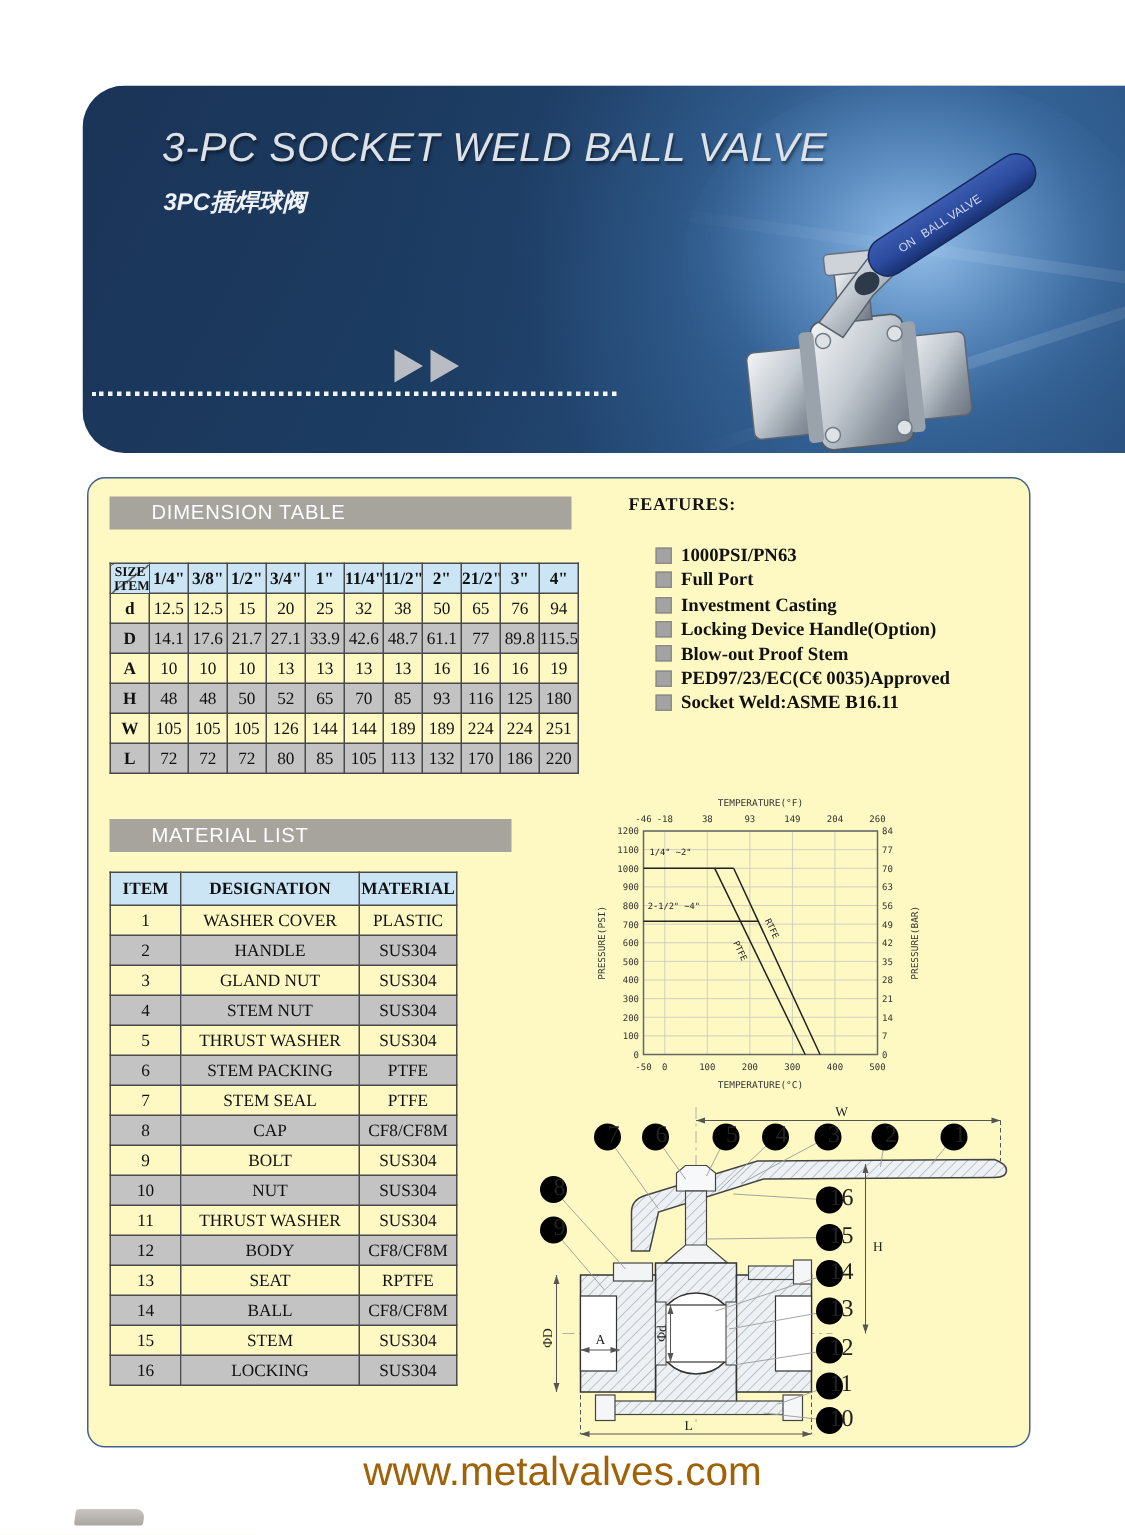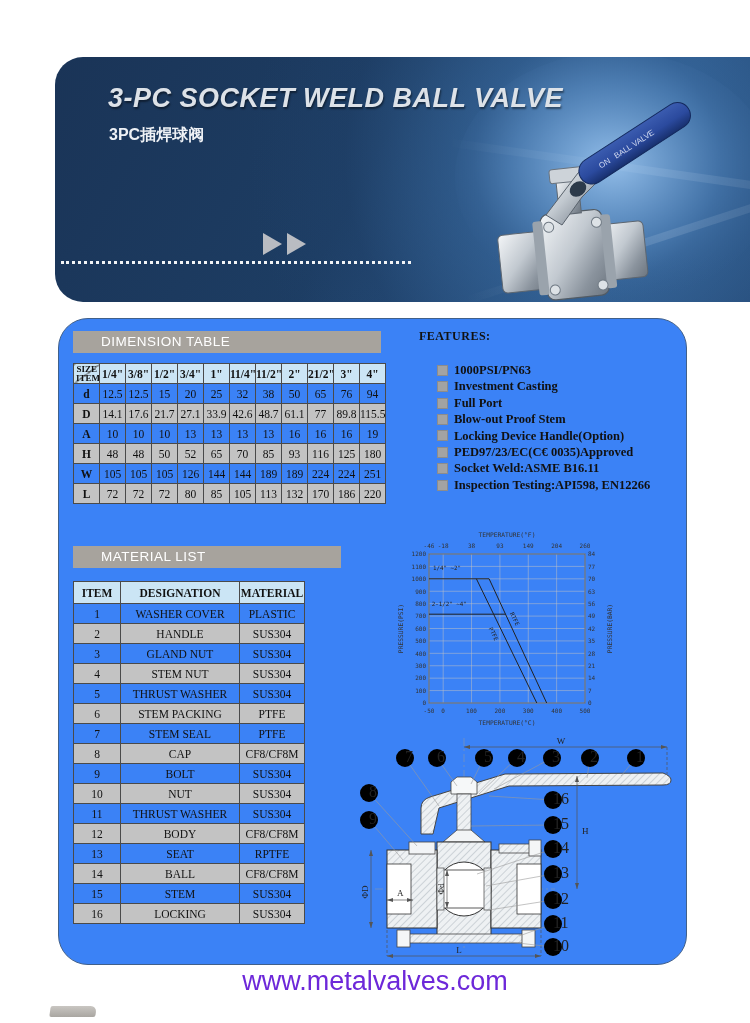--- a/index.html
+++ b/index.html
@@ -8,45 +8,45 @@
 
   
   .header{position:absolute;left:55px;top:57px;width:695px;height:245px;
     border-radius:28px 0 0 28px;overflow:hidden;
     background:
       radial-gradient(circle at 78% 42%, rgba(120,175,230,.75) 0%, rgba(60,110,165,.55) 22%, rgba(35,70,115,.25) 45%, rgba(0,0,0,0) 62%),
       linear-gradient(118deg,#1a3457 0%, #1d3d63 45%, #2a5585 78%, #274e7b 100%);}
   .header .ray{position:absolute;width:420px;height:8px;left:390px;top:110px;
     background:linear-gradient(90deg,rgba(255,255,255,0),rgba(255,255,255,.18),rgba(255,255,255,0));
     transform-origin:100% 50%;}
-  .hdr-title{position:absolute;left:53px;top:26px;font-size:27px;font-weight:bold;font-style:italic;
+  .hdr-title{position:absolute;left:53px;top:26px;font-size:27px;font-weight:normal;font-style:italic;
     color:#dde2e8;letter-spacing:.5px;text-shadow:1px 2px 2px rgba(0,0,0,.45);white-space:nowrap;}
-  .hdr-sub{position:absolute;left:54px;top:68px;font-size:16px;font-weight:bold;color:#eef1f5;}
+  .hdr-sub{position:absolute;left:54px;top:68px;font-size:16px;font-weight:bold;color:#eef1f5;font-style:italic;}
   .hdr-model{position:absolute;left:50px;top:148px;font-family:"Liberation Serif",serif;
     font-size:52px;font-weight:bold;color:#fff;letter-spacing:2px;}
   .arrows{position:absolute;left:208px;top:176px;}
   .arrows span{display:inline-block;width:0;height:0;border-top:11px solid transparent;
     border-bottom:11px solid transparent;border-left:19px solid #b9bcc2;margin-right:5px;}
   .dotline{position:absolute;left:6px;top:204px;width:350px;border-top:3px dotted #f2f4f6;}
 
   
   .photo{position:absolute;right:0;top:0;width:300px;height:245px;}
 
   
-  .panel{position:absolute;left:58px;top:318px;width:627px;height:645px;background:#3b82f6;
-    border:1px solid #41608a;border-radius:30px;}
+  .panel{position:absolute;left:58px;top:318px;width:627px;height:645px;background:#fef9c3;
+    border:1px solid #41608a;border-radius:12px;}
 
   .secbar{position:absolute;height:22px;background:#a7a39d;color:#ffffff;font-size:13.5px;
     letter-spacing:.5px;line-height:22px;padding-left:28px;box-sizing:border-box;}
   .bar-dim{left:14px;top:12px;width:308px;}
   .bar-mat{left:14px;top:227px;width:268px;}
 
   table{border-collapse:collapse;table-layout:fixed;font-family:"Liberation Serif",serif;color:#111;}
   td,th{border:1px solid #4a4a4a;text-align:center;padding:0;overflow:hidden;white-space:nowrap;}
-  .dimtable{position:absolute;left:14px;top:44px;width:313px;font-size:11.5px;}
+  .dimtable{position:absolute;left:14px;top:56px;width:313px;font-size:11.5px;}
   .dimtable th,.dimtable td{height:19px;}
   .dimtable .hdr{background:#cbe5f5;font-weight:bold;}
   .dimtable td.item{font-weight:bold;width:40px;}
   .gray{background:#c3c3c3;}
   .corner{position:relative;background:#cbe5f5 linear-gradient(to bottom right,
       rgba(0,0,0,0) 48.5%, #4a4a4a 48.5%, #4a4a4a 51.5%, rgba(0,0,0,0) 51.5%);
       font-size:9px;font-weight:bold;}
   .corner .c-top{position:absolute;top:0;right:2px;}
   .corner .c-bot{position:absolute;bottom:0;left:2px;}
 
@@ -68,21 +68,21 @@
   .chart text{font-family:"DejaVu Sans Mono",monospace;fill:#333;}
   .chart .tk{font-size:6px;} .chart .tt{font-size:6.3px;} .chart .an{font-size:5.8px;fill:#222;}
   .diagram{position:absolute;left:300px;top:415px;width:327px;height:228px;}
   .diagram text{font-family:"Liberation Serif",serif;fill:#222;}
   .leader{stroke:#9a9a9a;stroke-width:.6;fill:none;}
   .dimln{stroke:#555;stroke-width:.7;fill:none;}
   .dimtxt{font-size:9px;}
 
   
   .footer{position:absolute;left:0;top:966px;width:750px;text-align:center;
-    font-size:27px;color:#6d28d9;}
+    font-size:27px;color:#a16207;}
   .corner-wedge{position:absolute;left:50px;top:1006px;width:46px;height:11px;
     background:linear-gradient(#c9c6c2,#a9a6a1);border-radius:2px 6px 2px 2px;transform:skewX(-8deg);}
 </style>
 </head>
 <body>
 
 <div class="page">
 
   <div class="header">
     <div class="ray" style="transform:rotate(-18deg)"></div>
@@ -252,45 +252,41 @@
 
     <div class="features">
       <h3>FEATURES:</h3>
       <ul>
           <li>
             <span class="sq"></span>
             <span>1000PSI/PN63</span>
           </li>
           <li>
             <span class="sq"></span>
+            <span>Full  Port</span>
+          </li>
+          <li>
+            <span class="sq"></span>
             <span>Investment Casting</span>
           </li>
           <li>
             <span class="sq"></span>
-            <span>Full  Port</span>
+            <span>Locking Device Handle(Option)</span>
           </li>
           <li>
             <span class="sq"></span>
             <span>Blow-out Proof Stem</span>
           </li>
           <li>
             <span class="sq"></span>
-            <span>Locking Device Handle(Option)</span>
-          </li>
-          <li>
-            <span class="sq"></span>
             <span>PED97/23/EC(C€ 0035)Approved</span>
           </li>
           <li>
             <span class="sq"></span>
             <span>Socket Weld:ASME B16.11</span>
-          </li>
-          <li>
-            <span class="sq"></span>
-            <span>Inspection Testing:API598, EN12266</span>
           </li>
         </ul>
     </div>
 
     <div class="secbar bar-mat">MATERIAL LIST</div>
 
     <table class="mattable">
       <thead>
           <tr>
             <th class="c0">ITEM</th>

